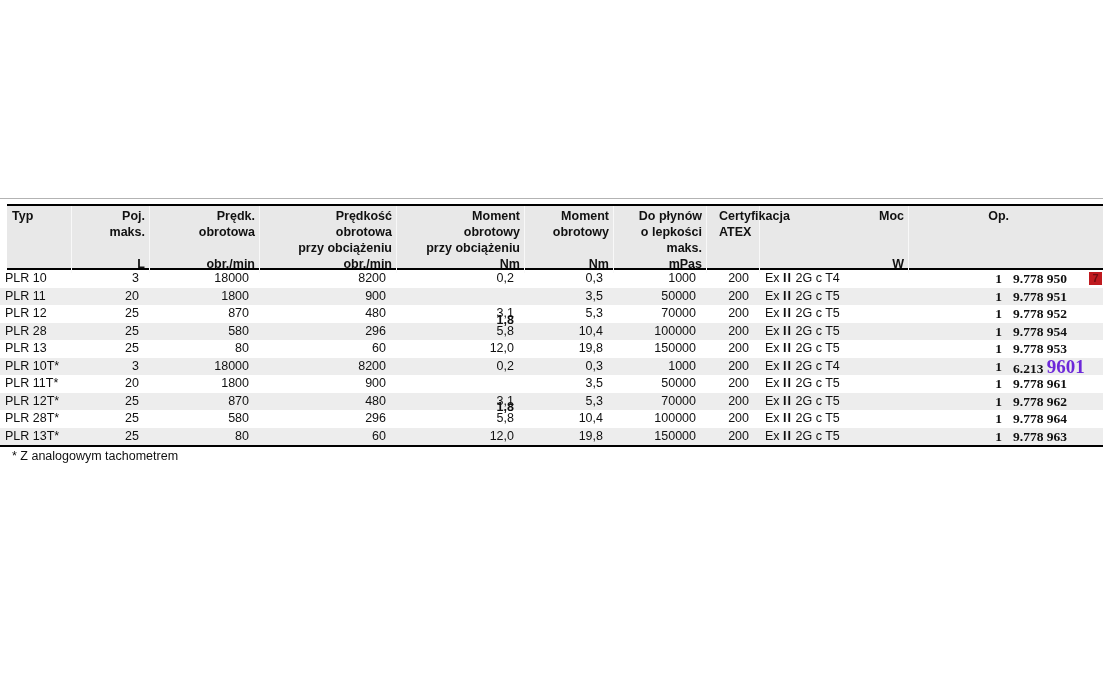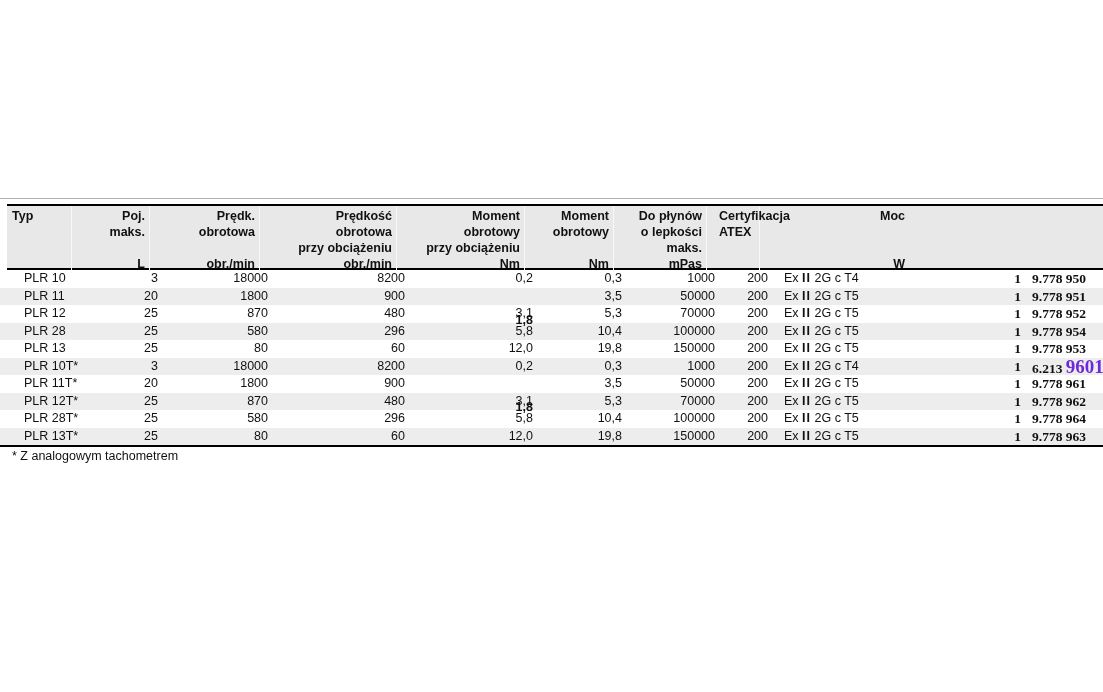--- a/index.html
+++ b/index.html
@@ -39,21 +39,21 @@
   .th:not(:last-child) { border-right: 1px solid #f8f8f8; }
   .th-lines span { display: block; }
   .th-unit { display: block; }
   .left  { text-align: left; }
   .right { text-align: right; }
   .th.c-typ  { padding-left: 5px; }
   .th.c-atex { padding-left: 12px; }
   .th.c-nr   { padding-left: 7px; }
   
   .tbody { border-bottom: 2px solid #000; }
-  .tr { height: 17.5px; background: #ffffff; padding-left: 19px; }
+  .tr { height: 17.5px; background: #ffffff; }
   .tr.alt { background: #ededed; }
   .td {
     font-size: 12.5px; line-height: 17.5px;
     padding: 0 4px; white-space: nowrap; overflow: visible;
   }
   .td.c-typ  { padding-left: 5px; }
   .td.c-atex { padding-left: 12px; }
   .td.b { font-weight: bold; margin-top: 24px; }
   .ax-roman { font-weight: bold; letter-spacing: 1px; }
   .td.c-op {
@@ -145,20 +145,26 @@
           <span>ATEX</span>
         </div>
       <span class="th-unit"></span>
     </div>
     <div class="th right">
       <div class="th-lines">
           <span>Moc</span>
         </div>
       <span class="th-unit">W</span>
     </div>
+    <div class="th right">
+      <div class="th-lines">
+          <span>Op.</span>
+        </div>
+      <span class="th-unit"></span>
+    </div>
   </div>
 
   <div class="tbody" id="tbody">
       <div class="tr grid">
     <div class="td c-typ left">PLR 10</div>
     <div class="td right">3</div>
     <div class="td right">18000</div>
     <div class="td right">8200</div>
     <div class="td right">0,2</div>
     <div class="td right">0,3</div>

